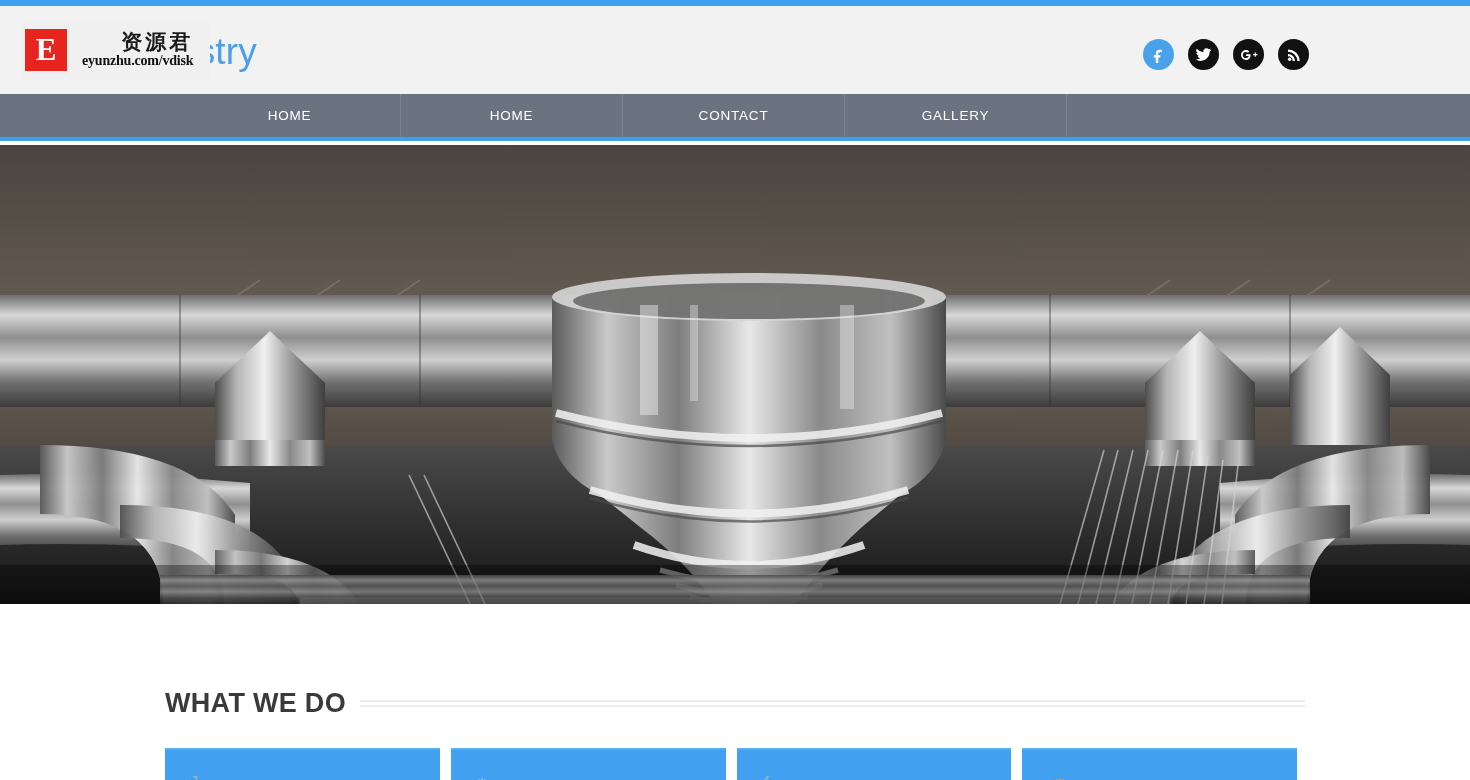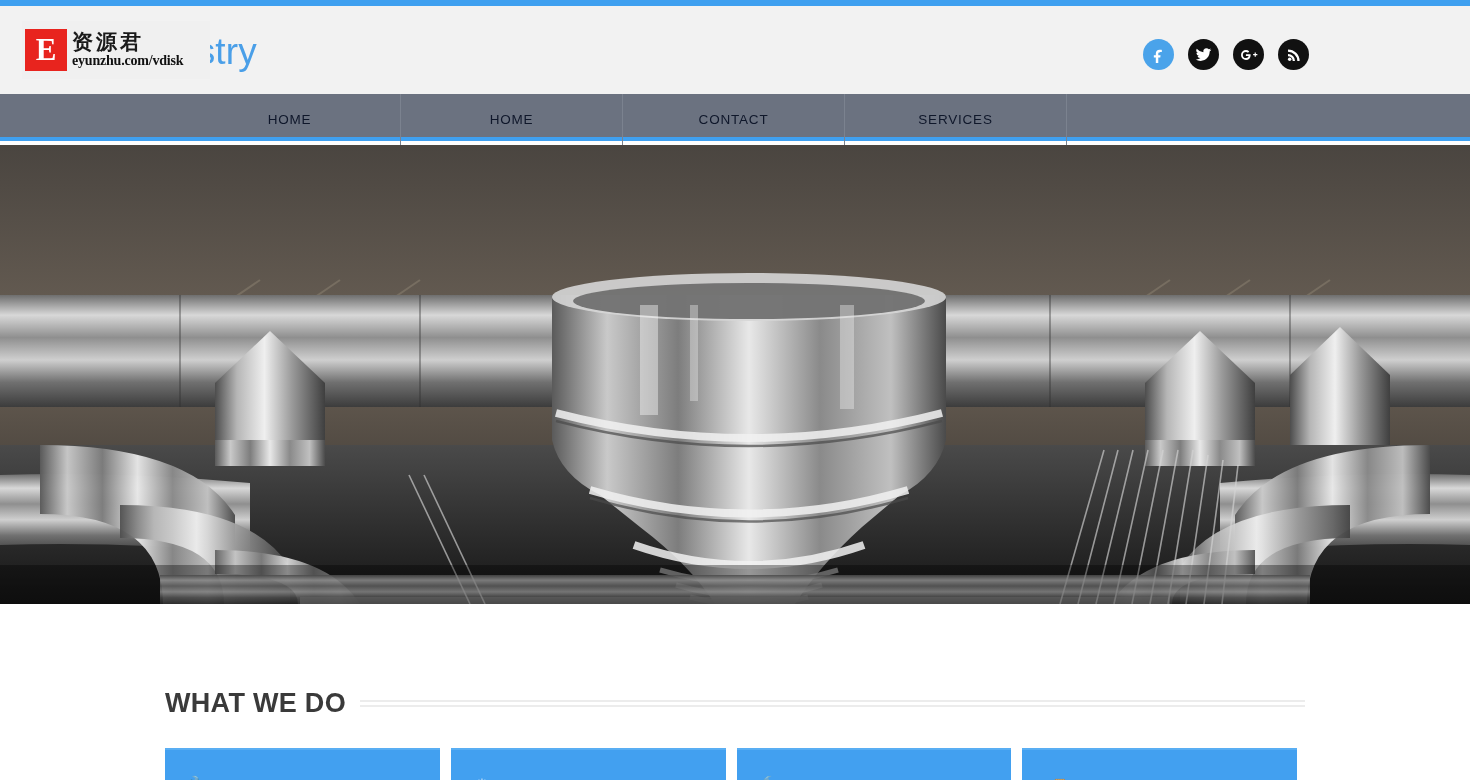--- a/index.html
+++ b/index.html
@@ -69,22 +69,23 @@
     background: #e8241e;
     color: #ffffff;
     font-family: "Liberation Serif", serif;
     font-size: 31px;
     font-weight: 700;
     line-height: 42px;
     text-align: center;
     flex: none;
   }
   .wm-text {
-    margin-left: 5px;
+    margin-left: 15px;
     line-height: 1.02;
+    text-align: right;
   }
   .wm-cn {
     font-family: "Liberation Serif", serif;
     font-size: 21px;
     font-weight: 700;
     color: #1a1a1a;
     letter-spacing: 3px;
     display: block;
   }
   .wm-url {
@@ -123,25 +124,25 @@
     position: absolute;
     left: 0; top: 94px;
     width: 1470px;
     height: 47px;
     background: #6b7280;
     border-bottom: 4px solid #3fa0f0;
     display: flex;
   }
   .nav-item {
     width: 222px;
-    height: 51px;
+    height: 43px;
     display: flex;
     align-items: center;
     justify-content: center;
-    color: #0f172a;
+    color: #ffffff;
     font-size: 13.5px;
     letter-spacing: 0.8px;
     border-right: 1px solid #7b828f;
     cursor: pointer;
     background: transparent;
   }
   .nav-item:first-child { border-left: 1px solid #7b828f; }
   .nav-spacer-left  { width: 179px; height: 43px; }
   .nav-spacer-right { flex: 1; height: 43px; }
 
@@ -261,21 +262,21 @@
           </svg>
       </a>
     </div>
   </header>
 
   <nav class="main-nav">
     <div class="nav-spacer-left"></div>
     <div class="nav-item">HOME</div>
     <div class="nav-item">HOME</div>
     <div class="nav-item">CONTACT</div>
-    <div class="nav-item">SERVICES</div>
+    <div class="nav-item">GALLERY</div>
     <div class="nav-spacer-right"></div>
   </nav>
 
   <div class="hero">
     <svg viewBox="0 0 1470 459" preserveAspectRatio="none">
       <defs>
         <linearGradient id="pipeH" x1="0" y1="0" x2="0" y2="1">
           <stop offset="0%" stop-color="#6e6e6e"></stop>
           <stop offset="18%" stop-color="#d8d8d8"></stop>
           <stop offset="38%" stop-color="#8f8f8f"></stop>

